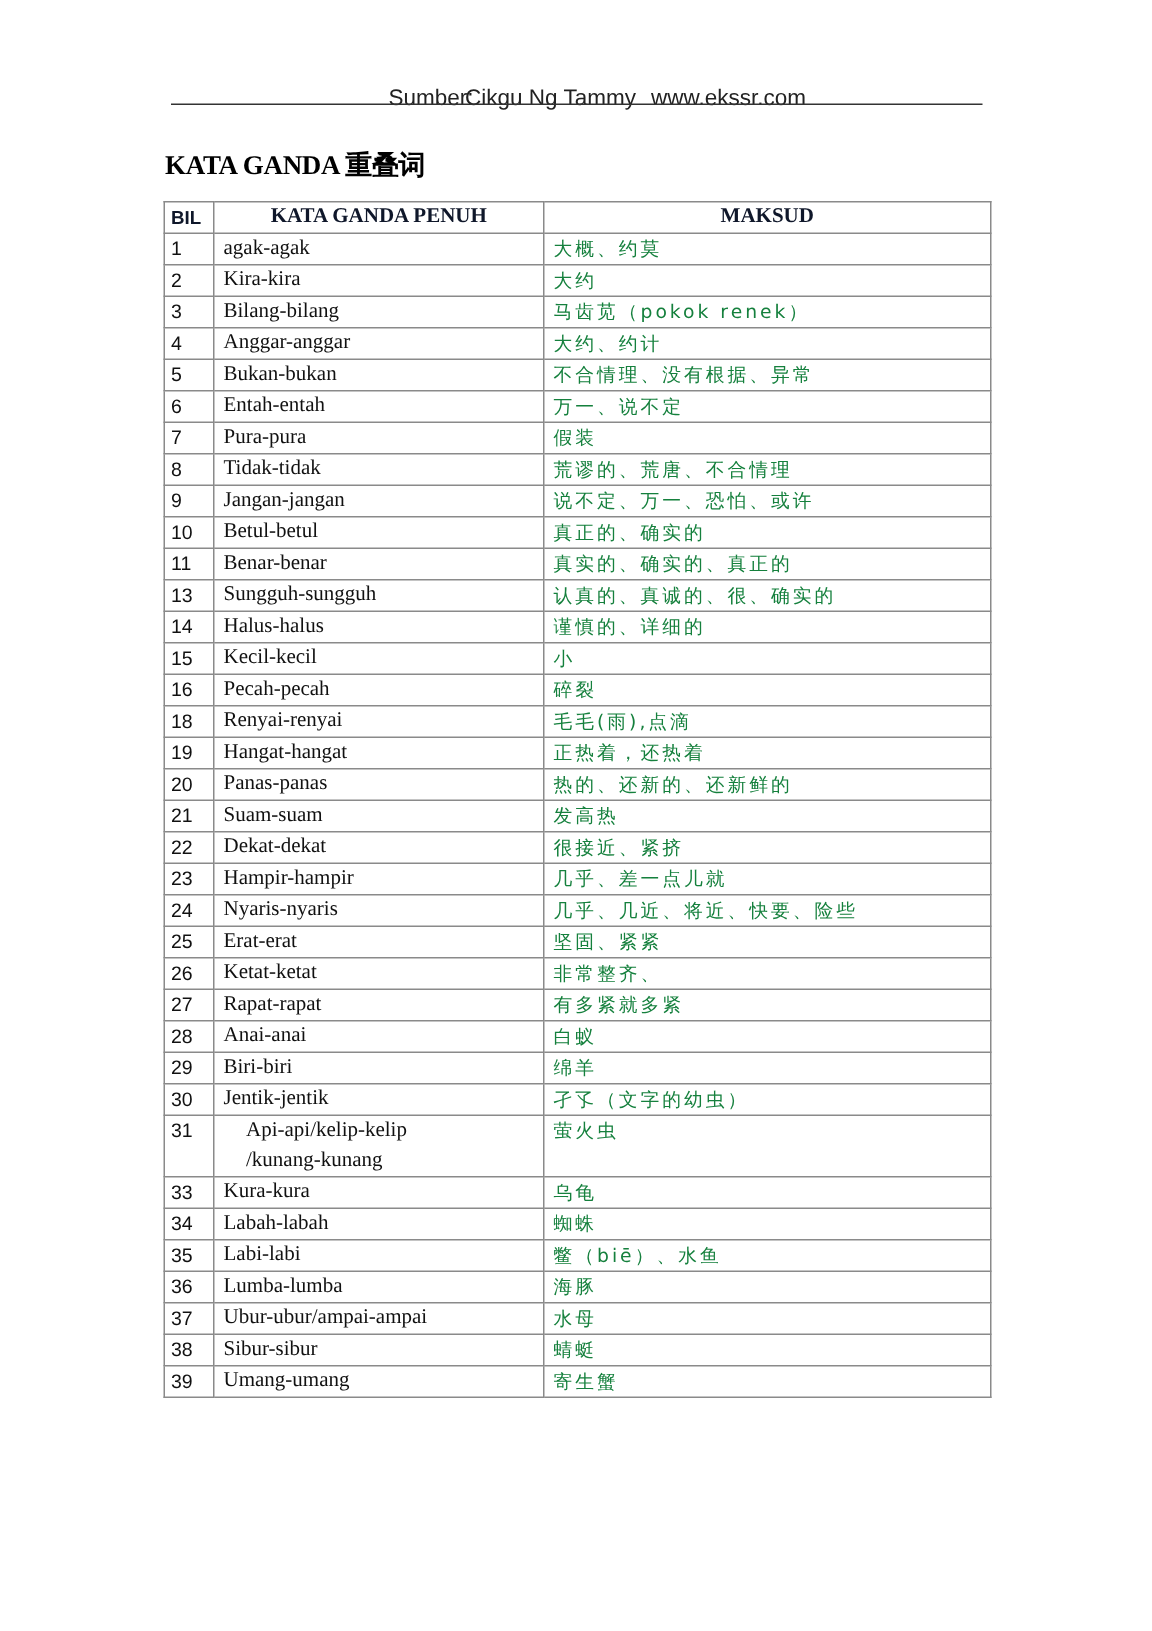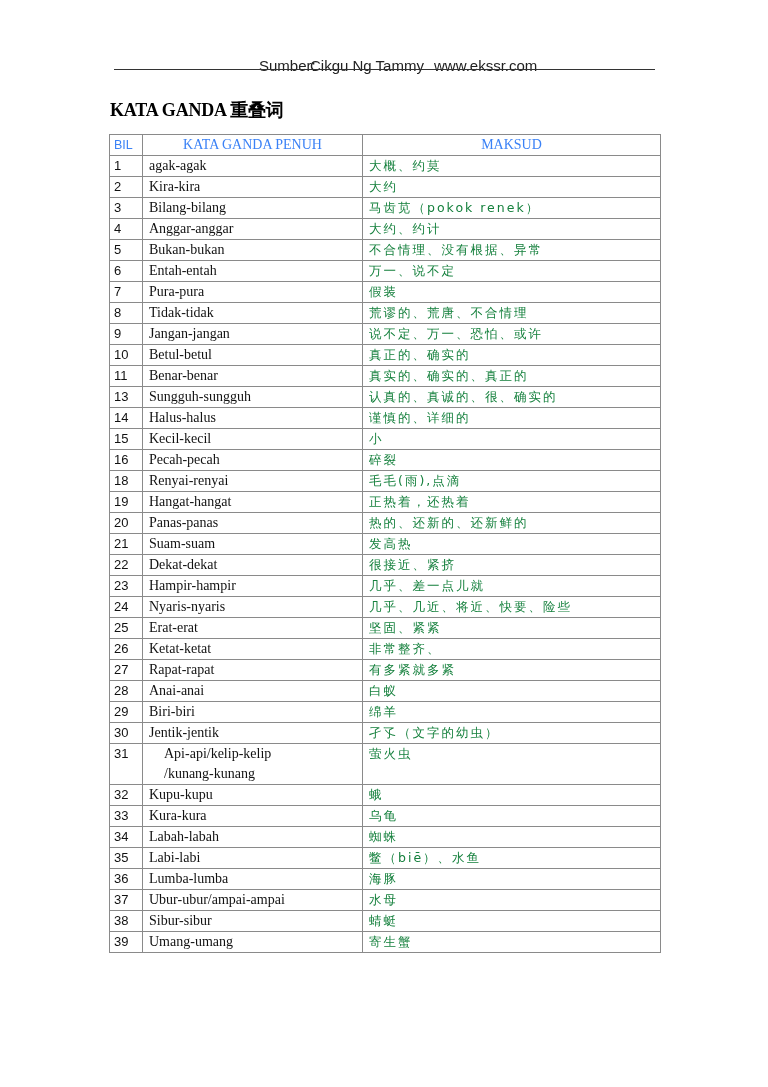--- a/index.html
+++ b/index.html
@@ -22,22 +22,22 @@
   }
   table.kg {
     position: absolute; left: 109px; top: 134px; width: 551px;
     border-collapse: collapse; table-layout: fixed;
   }
   table.kg td, table.kg th {
     border: 1px solid #8a8a8a; padding: 0 0 0 5px; height: 19.8px;
     vertical-align: top; line-height: 20px; overflow: hidden; white-space: nowrap;
   }
   table.kg th {
-    font-weight: normal; font-family: "Liberation Serif", serif; font-size: 14px;
-    text-align: center; padding: 0; color: #3b82f6;
+    font-weight: bold; font-family: "Liberation Serif", serif; font-size: 14px;
+    text-align: center; padding: 0; color: #0f172a;
   }
   table.kg th.c-bil { font-family: "Liberation Sans", sans-serif; font-size: 12.5px; text-align: left; padding-left: 4px; }
   table.kg td.c-bil { font-family: "Liberation Sans", sans-serif; font-size: 13px; padding-left: 4px; }
   table.kg td.c-word { font-family: "Liberation Serif", serif; font-size: 14px; padding-left: 6px; }
   table.kg td.c-mean { font-family: "DejaVu Sans", sans-serif; font-size: 12.5px; padding-left: 6px; letter-spacing: 2px; color: #15803d; }
   table.kg td.c-word.multi { white-space: normal; padding-left: 21px; }
   col.col-bil { width: 33px; }
   col.col-word { width: 220px; }
   col.col-mean { width: 298px; }
 </style>
@@ -207,25 +207,20 @@
         <td class="c-word">Jentik-jentik</td>
         <td class="c-mean">孑孓（文字的幼虫）</td>
       </tr>
       <tr>
         <td class="c-bil">31</td>
         <td class="c-word multi" style="white-space: pre-line;">Api-api/kelip-kelip
 /kunang-kunang</td>
         <td class="c-mean">萤火虫</td>
       </tr>
       <tr>
-        <td class="c-bil">32</td>
-        <td class="c-word">Kupu-kupu</td>
-        <td class="c-mean">蛾</td>
-      </tr>
-      <tr>
         <td class="c-bil">33</td>
         <td class="c-word">Kura-kura</td>
         <td class="c-mean">乌龟</td>
       </tr>
       <tr>
         <td class="c-bil">34</td>
         <td class="c-word">Labah-labah</td>
         <td class="c-mean">蜘蛛</td>
       </tr>
       <tr>

